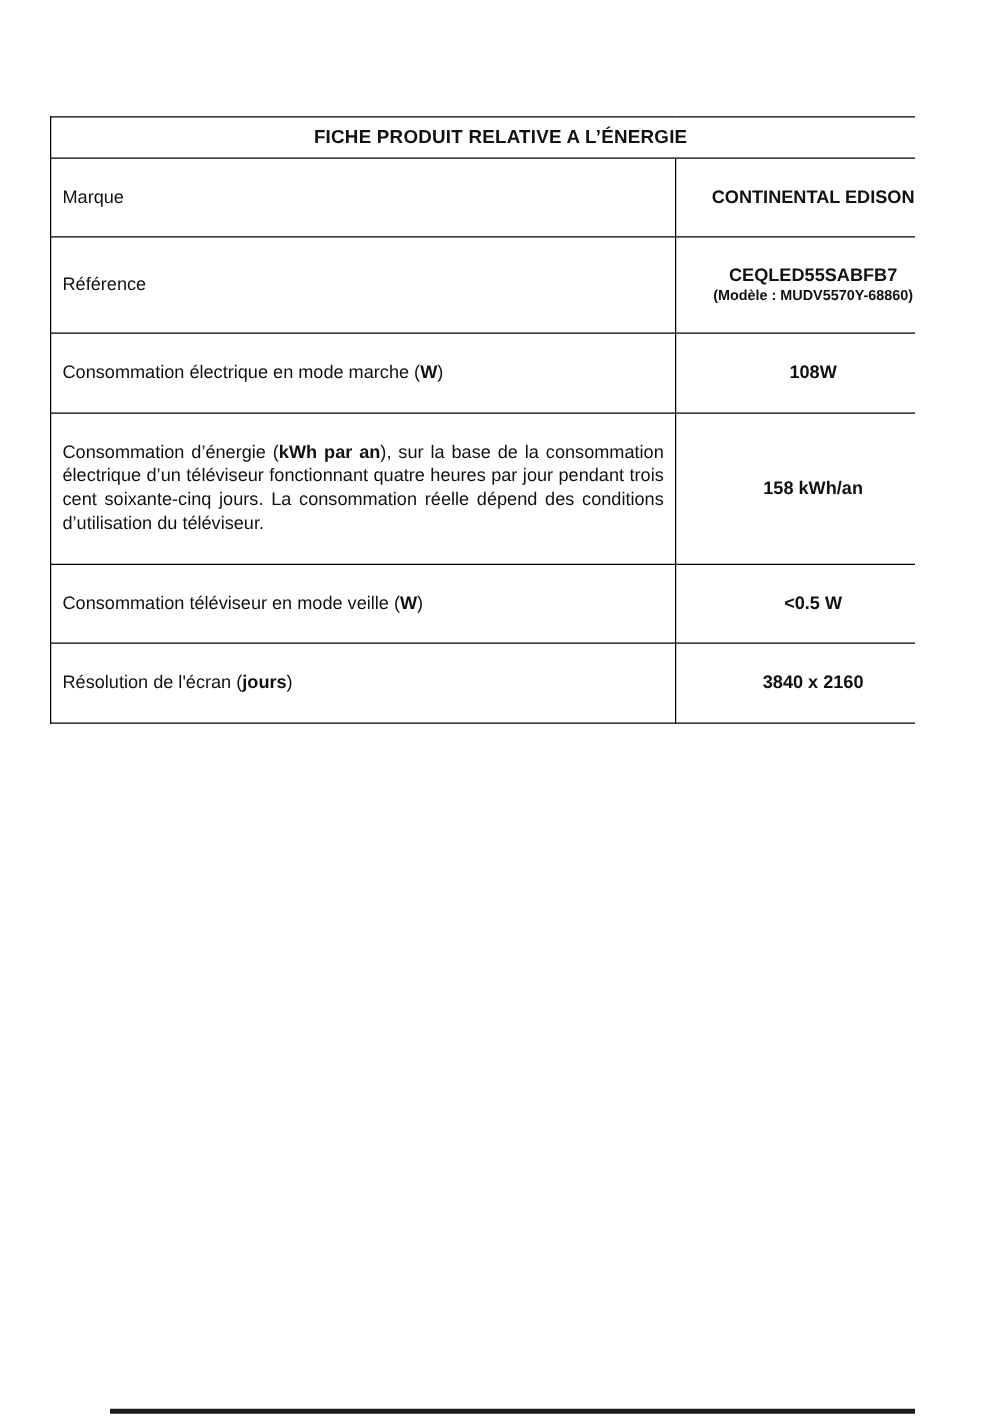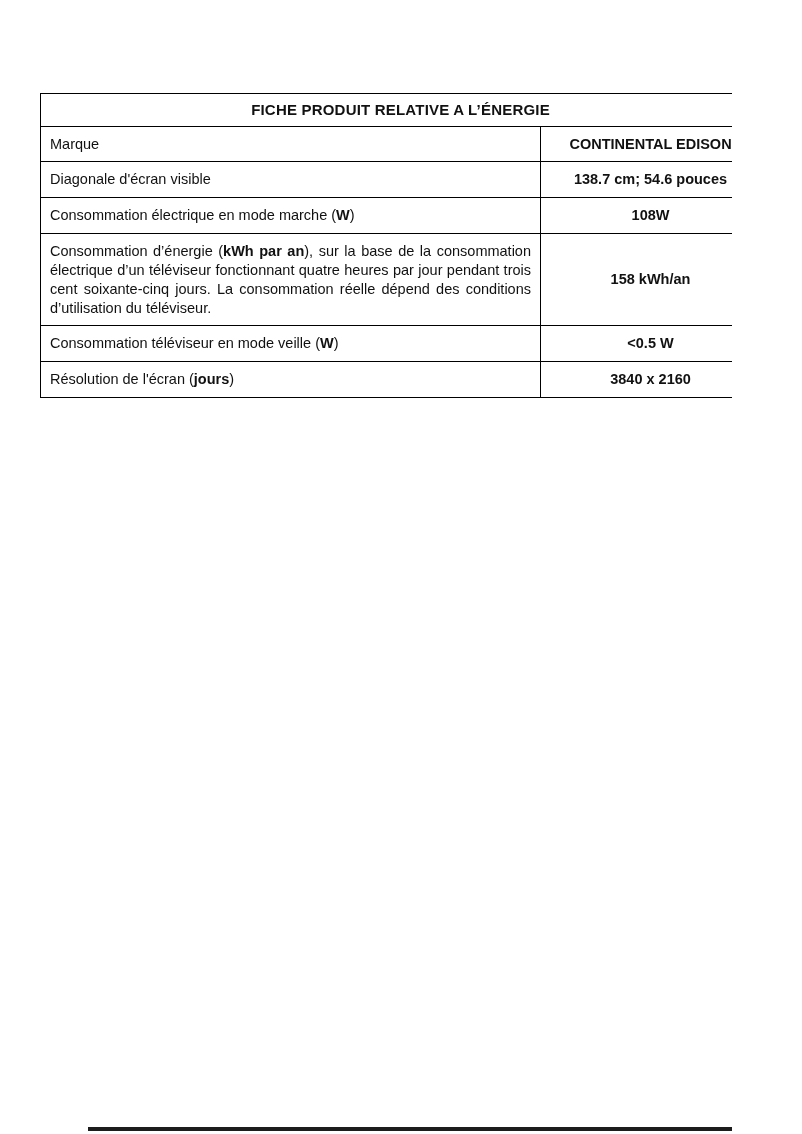--- a/index.html
+++ b/index.html
@@ -23,21 +23,21 @@
     width: 720px;
     border-collapse: collapse;
     table-layout: fixed;
     font-size: 14.5px;
     line-height: 1.3;
     color: #111111;
   }
   table.fiche th,
   table.fiche td {
     border: 1.5px solid #000000;
-    padding: 8px 9px;
+    padding: 22px 9px;
     vertical-align: middle;
     background: #ffffff;
   }
   table.fiche th.title-cell {
     text-align: center;
     font-size: 15px;
     font-weight: bold;
     padding: 6px 8px;
     letter-spacing: 0.2px;
   }
@@ -91,24 +91,25 @@
       </tr>
     </thead>
     <tbody>
       <tr>
         <td class="label-cell"><span>Marque</span><span class="bold"></span><span></span></td>
         <td class="value-cell">
             <span class="value-main">CONTINENTAL EDISON</span>
           </td>
       </tr>
       <tr>
-        <td class="label-cell"><span>Diagonale d'écran visible</span><span class="bold"></span><span></span></td>
+        <td class="label-cell"><span>Référence</span><span class="bold"></span><span></span></td>
         <td class="value-cell">
-            <span class="value-main">138.7 cm; 54.6 pouces</span>
-          </td>
+          <span class="value-main">CEQLED55SABFB7</span>
+          <span class="value-sub">(Modèle : MUDV5570Y-68860)</span>
+        </td>
       </tr>
       <tr>
         <td class="label-cell"><span>Consommation électrique en mode marche (</span><span class="bold">W</span><span>)</span></td>
         <td class="value-cell">
             <span class="value-main">108W</span>
           </td>
       </tr>
       <tr>
         <td class="label-cell justify"><span>Consommation d’énergie (</span><span class="bold">kWh par an</span><span>), sur la base de la consommation électrique d’un téléviseur fonctionnant quatre heures par jour pendant trois cent soixante-cinq jours. La consommation réelle dépend des conditions d’utilisation du téléviseur.</span></td>
         <td class="value-cell">

